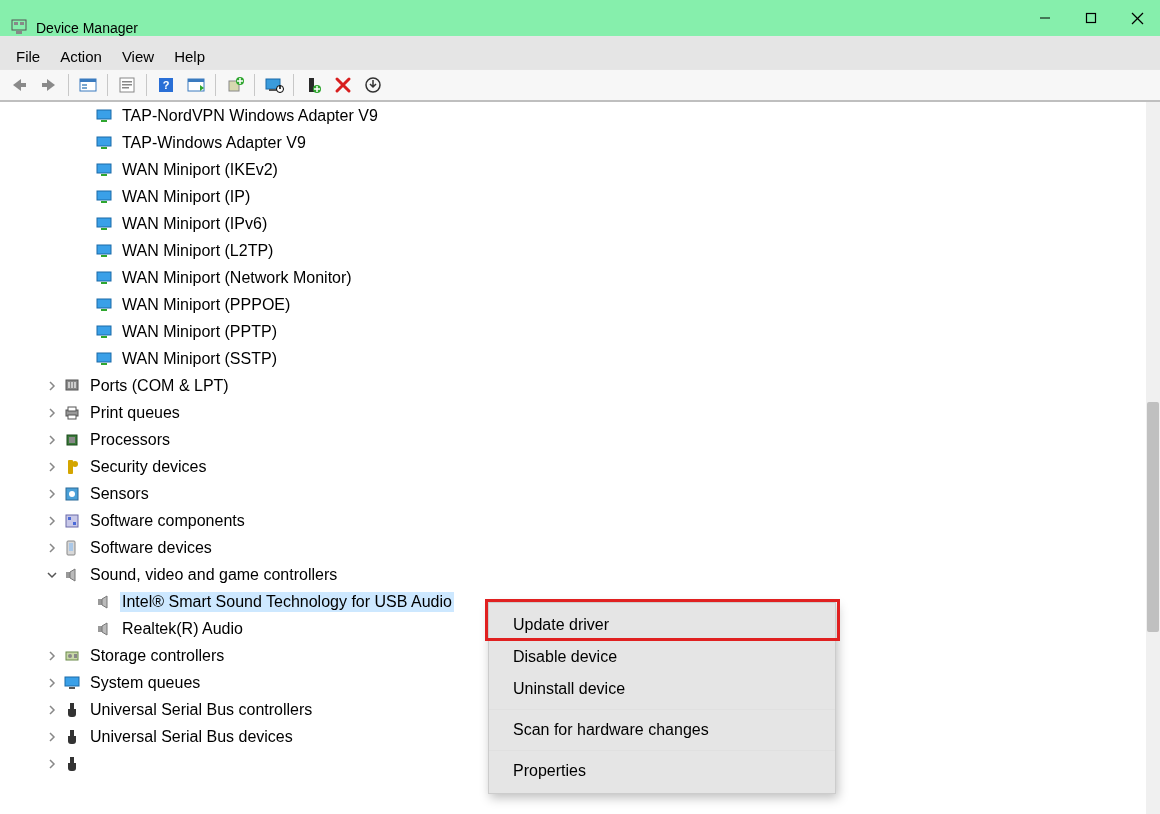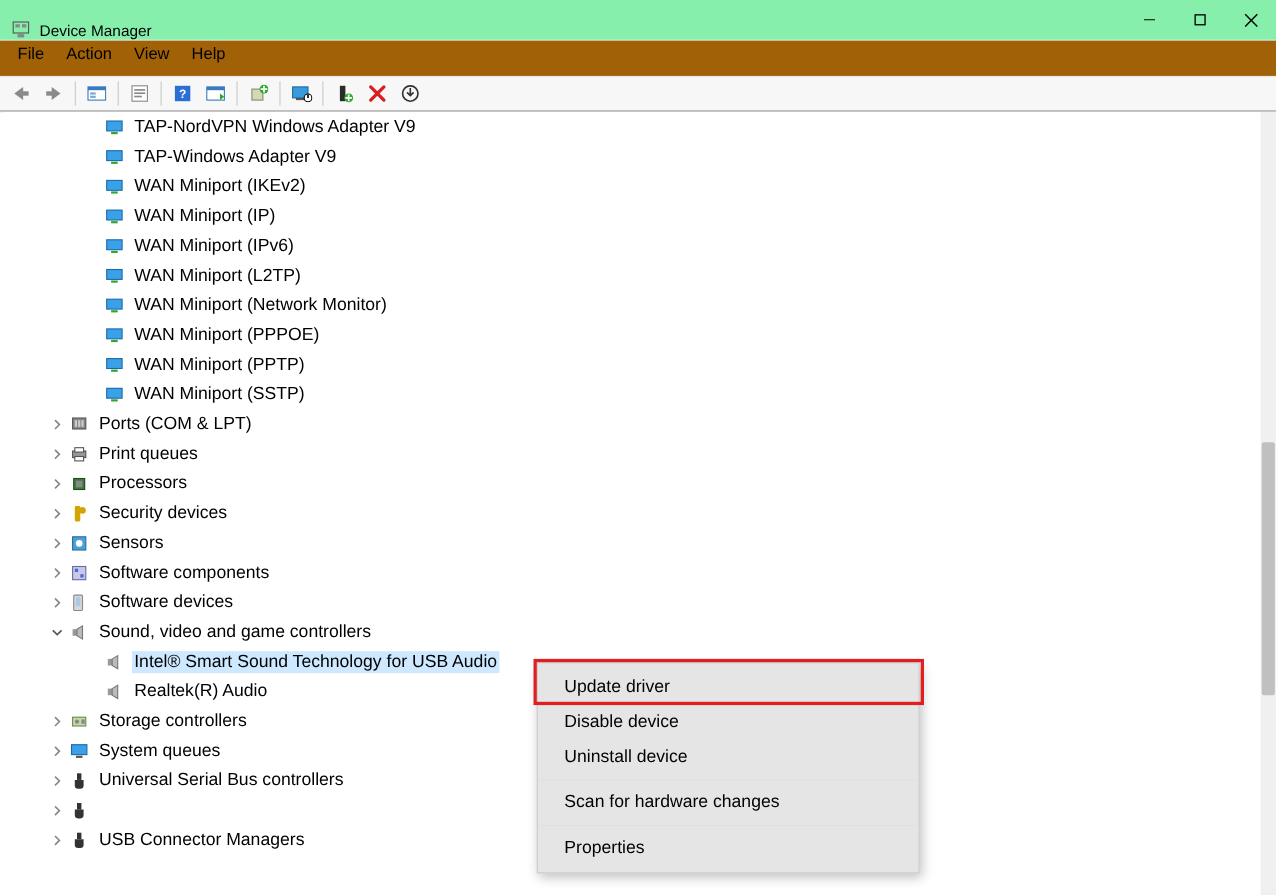--- a/index.html
+++ b/index.html
@@ -2,21 +2,21 @@
 <html><head>
 <meta charset="utf-8">
 <style>
 html,body{margin:0;padding:0;font-family:"Segoe UI",Arial,sans-serif;font-size:15px;color:#000;background:#fff;width:1160px;height:814px;overflow:hidden}
 .titlebar{height:36px;display:flex;align-items:flex-end;background:#86efac;border-bottom:1px solid #e6e6e6}
 .titlebar .app-icon{width:18px;height:18px;margin:0 8px 0 10px}
 .titlebar .title{flex:0 0 auto;font-size:14px}
 .titlebar .spacer{flex:1}
 .win-btn{width:46px;height:36px;display:flex;align-items:center;justify-content:center;color:#333}
 .win-btn svg{pointer-events:none}
-.menubar{height:28px;display:flex;align-items:flex-start;padding:2px 6px;border-bottom:1px solid #e6e6e6;background:#a16207}
+.menubar{height:28px;display:flex;align-items:flex-end;padding:2px 6px;border-bottom:1px solid #e6e6e6;background:#e5e5e5}
 .menubar .menu-item{padding:2px 10px;font-size:15px}
 .toolbar{height:30px;display:flex;align-items:center;gap:0;border-bottom:1px solid #bfbfbf;background:#f7f7f7;padding:0 4px}
 .toolbar .tbtn{width:28px;height:24px;display:flex;align-items:center;justify-content:center;margin:0 1px}
 .toolbar .tsep{width:1px;height:22px;background:#c8c8c8;margin:0 4px}
 .content{position:relative;height:718px;border-top:1px solid #bfbfbf}
 .tree{position:absolute;left:2px;right:14px;top:0;bottom:0;background:#fff;overflow:hidden}
 .node{display:flex;align-items:center;height:27px;white-space:nowrap;font-size:16px}
 .node .arrow{width:16px;height:16px;display:flex;align-items:center;justify-content:center;color:#6e6e6e;font-size:12px;margin-right:2px}
 .node .icon{width:20px;height:20px;margin-right:6px;display:flex;align-items:center;justify-content:center;flex:0 0 auto}
 .node .label{padding:1px 2px}
@@ -427,34 +427,34 @@
           <svg width="10" height="10">
             <path d="M3 1 L7 5 L3 9" fill="none" stroke="#888" stroke-width="1.5"></path>
           </svg>
         </span>
         <span class="icon">
           <svg width="18" height="18" viewBox="0 0 18 18">
             <rect x="7" y="2" width="4" height="6" fill="#333"></rect>
             <path d="M5 8 h8 v5 a3 3 0 0 1 -3 3 h-2 a3 3 0 0 1 -3 -3 z" fill="#333"></path>
           </svg>
         </span>
+        <span class="label">Universal Serial Bus devices</span>
       </div>
       <div class="node indent-cat">
         <span class="arrow">
           <svg width="10" height="10">
             <path d="M3 1 L7 5 L3 9" fill="none" stroke="#888" stroke-width="1.5"></path>
           </svg>
         </span>
         <span class="icon">
           <svg width="18" height="18" viewBox="0 0 18 18">
             <rect x="7" y="2" width="4" height="6" fill="#333"></rect>
             <path d="M5 8 h8 v5 a3 3 0 0 1 -3 3 h-2 a3 3 0 0 1 -3 -3 z" fill="#333"></path>
           </svg>
         </span>
-        <span class="label">USB Connector Managers</span>
       </div>
     </div>
 
   <div class="scrollbar">
     <div class="thumb" style="top:300px;height:230px"></div>
   </div>
 
   <div class="ctx" style="left:488px;top:500px;width:346px">
     <div class="mi">Update driver</div>
     <div class="mi">Disable device</div>

